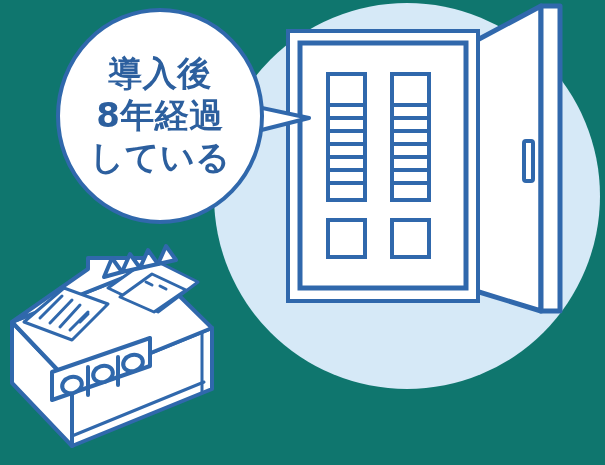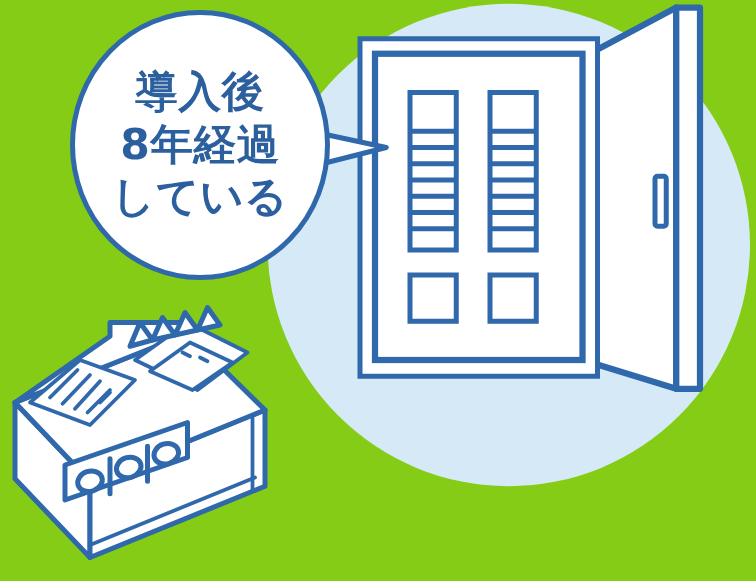--- a/index.html
+++ b/index.html
@@ -11,21 +11,21 @@
   body {
     width: 605px;
     height: 465px;
     overflow: hidden;
     font-family: "Liberation Sans", sans-serif;
   }
   #scene {
     position: relative;
     width: 605px;
     height: 465px;
-    background: #84cc16;
+    background: #0f766e;
   }
   #scene svg {
     display: block;
   }
   .bubble-text {
     font-family: "DejaVu Sans", "Liberation Sans", sans-serif;
     font-weight: 700;
     font-size: 34px;
     fill: #2c5f9e;
     letter-spacing: 0.5px;

